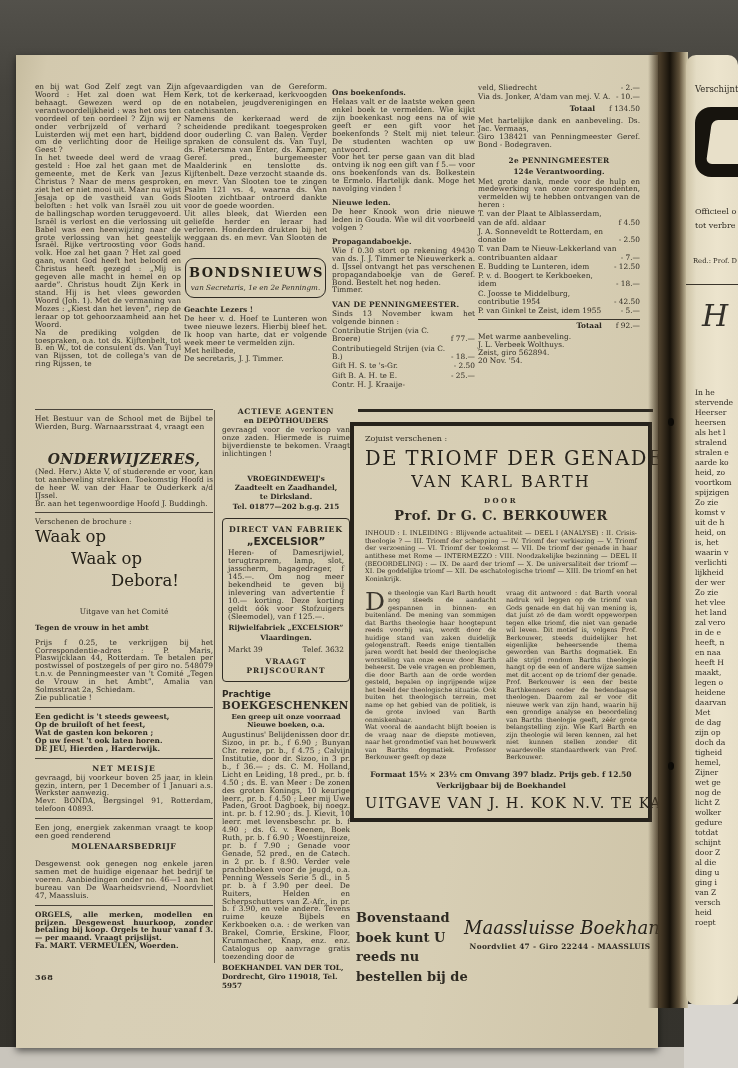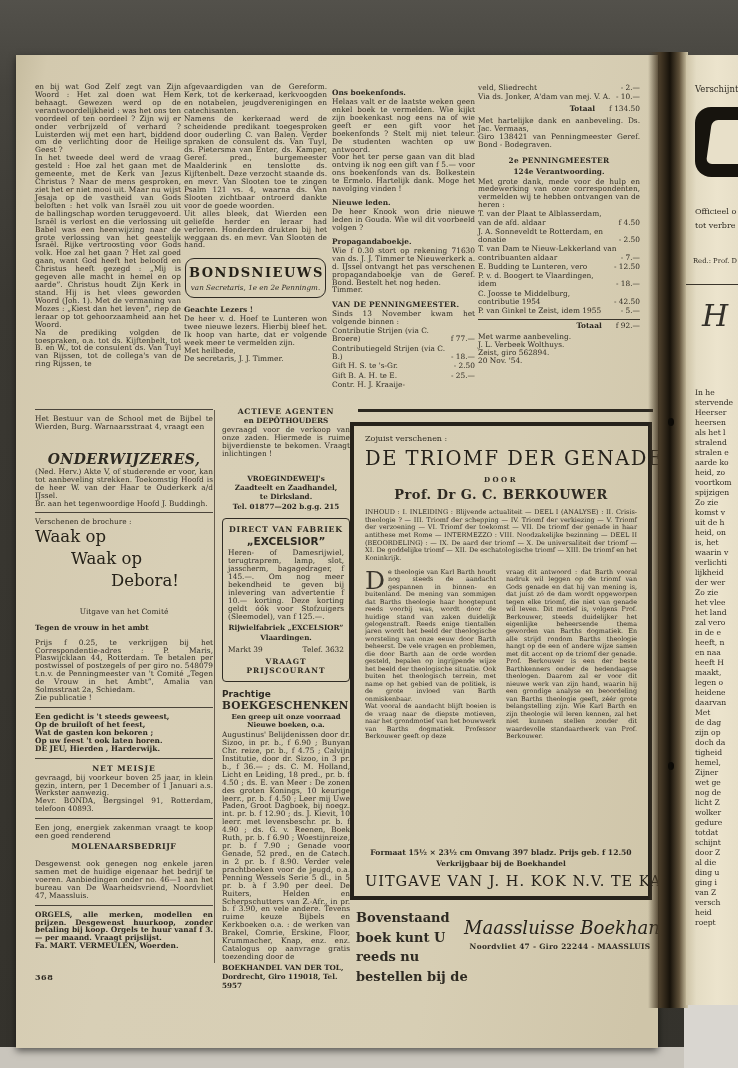--- a/index.html
+++ b/index.html
@@ -38,21 +38,21 @@
   .sect.ruled{border-top:1px solid #4a443a;}
   .waak{font-size:16.5px;line-height:1.32;color:#262219;}
   .w2{margin-left:36px;}
   .w3{margin-left:76px;}
   .pgnum{position:absolute;left:19px;top:917px;font-size:8px;font-weight:bold;letter-spacing:.5px;}
 
   .exc-box{border:1.8px solid #2f2b24;border-radius:4px;padding:6px 5px;margin:7px 0;}
   .addr-row{display:flex;justify-content:space-between;font-size:7.4px;margin-top:3px;}
 
   
-  .ad-box{position:absolute;left:334px;top:367px;width:302px;height:478px;box-sizing:border-box;
+  .ad-box{position:absolute;left:334px;top:367px;width:302px;height:400px;box-sizing:border-box;
     border:4px solid #26221b;padding:8px 11px 7px;display:flex;flex-direction:column;}
   .ad-kicker{font-size:8px;}
   .ad-t1{font-size:19.5px;letter-spacing:1.5px;text-align:center;margin-top:4px;color:#26221b;white-space:nowrap;}
   .ad-t2,.ad-t3{font-size:16px;letter-spacing:2px;text-align:center;margin-top:2px;color:#26221b;white-space:nowrap;}
   .ad-door{font-size:7px;letter-spacing:2.5px;text-align:center;margin-top:5px;font-weight:bold;}
   .ad-author{font-size:13px;letter-spacing:.5px;text-align:center;margin-top:3px;font-weight:bold;white-space:nowrap;}
   .ad-inhoud{font-size:6.5px;line-height:1.18;text-align:justify;margin-top:7px;}
   .ad-cols{flex:1;display:flex;gap:10px;margin-top:6px;overflow:hidden;}
   .ad-colbody{flex:1;font-size:6.4px;line-height:1.17;text-align:justify;white-space:pre-line;}
   .dropcap{float:left;font-size:25px;line-height:.8;padding:2px 3px 0 0;color:#3a352c;}
@@ -68,21 +68,21 @@
   
   .gutter{position:absolute;left:648px;top:52px;width:40px;height:956px;
     background:linear-gradient(90deg,rgba(50,42,28,0) 0,#473a27 30%,#17120a 55%,#5d4f38 78%,#bdb294 95%,#cfc6aa 100%);}
   .hole{position:absolute;left:20px;width:6px;height:8px;border-radius:50%;background:#0c0a06;}
   .hole1{top:366px;}
   .hole2{top:710px;}
 
   
   .page-right{position:absolute;left:686px;top:55px;width:52px;height:950px;overflow:hidden;
     background:linear-gradient(90deg,#cdc3a6 0,#e4dcc4 20%,#ece4cd 60%,#e7dfc8 100%);
-    color:#2e2a22;}
+    color:#2e2a22;border-radius:10px;}
   .rp-verschijnt{position:absolute;left:9px;top:29px;font-size:8.5px;}
   .rp-logo{position:absolute;left:9px;top:52px;width:72px;height:70px;background:#17140e;border-radius:16px;}
   .rp-logo-in{position:absolute;left:14px;top:13px;width:60px;height:44px;background:#e8e0c9;border-radius:6px;transform:skewX(-8deg);}
   .rp-off{position:absolute;left:9px;top:150px;font-size:8px;line-height:1.8;white-space:pre-line;}
   .rp-red{position:absolute;left:7px;top:202px;font-size:6.8px;}
   .rp-rule{position:absolute;left:0;top:229px;width:52px;border-top:1.4px solid #3a352c;}
   .rp-H{position:absolute;left:16px;top:243px;font-size:30px;font-style:italic;color:#33302a;}
   .rp-body{position:absolute;left:9px;top:333px;font-size:7.6px;line-height:10px;white-space:pre-line;}
 </style>
 </head>
@@ -115,21 +115,21 @@
 De secretaris, J. J. Timmer.</div>
     </div>
 
     <div class="col" style="left:316px;top:28px;width:143px;">
       <div class="h-sec">Ons boekenfonds.</div>
       <div class="body">Helaas valt er de laatste weken geen enkel boek te vermelden. Wie kijkt zijn boekenkast nog eens na of wie geeft er een gift voor het boekenfonds ? Stelt mij niet teleur. De studenten wachten op uw antwoord.
 Voor het ter perse gaan van dit blad ontving ik nog een gift van f 5.— voor ons boekenfonds van ds. Bolkestein te Ermelo. Hartelijk dank. Moge het navolging vinden !</div>
       <div class="h-sec">Nieuwe leden.</div>
       <div class="body">De heer Knook won drie nieuwe leden in Gouda. Wie wil dit voorbeeld volgen ?</div>
       <div class="h-sec">Propagandaboekje.</div>
-      <div class="body">Wie f 0.30 stort op rekening 71630 van ds. J. J. Timmer te Nieuwerkerk a. d. IJssel ontvangt het pas verschenen propagandaboekje van de Geref. Bond. Bestelt het nog heden.
+      <div class="body">Wie f 0.30 stort op rekening 49430 van ds. J. J. Timmer te Nieuwerkerk a. d. IJssel ontvangt het pas verschenen propagandaboekje van de Geref. Bond. Bestelt het nog heden.
 Timmer.</div>
       <div class="h-caps">VAN DE PENNINGMEESTER.</div>
       <div class="body">Sinds 13 November kwam het volgende binnen :</div>
       <div class="lrow">
           <span class="lbl">Contributie Strijen (via C. Broere)</span>
           <span class="amt">f 77.—</span>
         </div>
       <div class="lrow">
           <span class="lbl">Contributiegeld Strijen (via C. B.)</span>
           <span class="amt">- 18.—</span>
@@ -172,25 +172,25 @@
         </div>
       <div class="lrow">
           <span class="lbl">J. A. Sonneveldt te Rotterdam, en donatie</span>
           <span class="amt">- 2.50</span>
         </div>
       <div class="lrow">
           <span class="lbl">T. van Dam te Nieuw-Lekkerland van contribuanten aldaar</span>
           <span class="amt">- 7.—</span>
         </div>
       <div class="lrow">
-          <span class="lbl">E. Budding te Lunteren, vero</span>
+          <span class="lbl">E. Budding te Lunteren, idem</span>
           <span class="amt">- 12.50</span>
         </div>
       <div class="lrow">
-          <span class="lbl">P. v. d. Boogert te Vlaardingen, idem</span>
+          <span class="lbl">P. v. d. Boogert te Kerkboeken, idem</span>
           <span class="amt">- 18.—</span>
         </div>
       <div class="lrow">
           <span class="lbl">C. Joosse te Middelburg, contributie 1954</span>
           <span class="amt">- 42.50</span>
         </div>
       <div class="lrow">
           <span class="lbl">P. van Ginkel te Zeist, idem 1955</span>
           <span class="amt">- 5.—</span>
         </div>
@@ -277,20 +277,21 @@
         <div class="center boldline" style="font-size:6.9px;margin:2px 0;">Een greep uit onze voorraad Nieuwe boeken, o.a.</div>
         <div class="body">Augustinus' Belijdenissen door dr. Sizoo, in pr. b., f 6.90 ; Bunyan Chr. reize, pr. b., f 4.75 ; Calvijn Institutie, door dr. Sizoo, in 3 pr. b., f 36.— ; ds. C. M. Holland, Licht en Leiding, 18 pred., pr. b. f 4.50 ; ds. E. van Meer : De zonen des groten Konings, 10 keurige leerr., pr. b. f 4.50 ; Leer mij Uwe Paden, Groot Dagboek, bij noegz. int. pr. b. f 12.90 ; ds. J. Kievit, 10 leerr. met levensbeschr. pr. b. f 4.90 ; ds. G. v. Reenen, Boek Ruth, pr. b. f 6.90 ; Woestijnreize, pr. b. f 7.90 ; Genade voor Genade, 52 pred., en de Catech. in 2 pr. b. f 8.90. Verder vele prachtboeken voor de jeugd, o.a. Penning Wessels Serie 5 dl., in 5 pr. b. à f 3.90 per deel. De Ruiters, Helden en Scherpschutters van Z.-Afr., in pr. b. f 3.90, en vele andere. Tevens ruime keuze Bijbels en Kerkboeken o.a. : de werken van Brakel, Comrie, Erskine, Floor, Krummacher, Knap, enz. enz. Catalogus op aanvrage gratis toezending door de</div>
         <div class="boldline" style="font-size:7.2px;white-space:pre-line;line-height:1.25;margin-top:2px;">BOEKHANDEL VAN DER TOL,
 Dordrecht, Giro 119018, Tel. 5957</div>
       </div>
     </div>
 
     <div class="ad-box">
       <div class="ad-kicker">Zojuist verschenen :</div>
       <div class="ad-t1">DE TRIOMF DER GENADE</div>
+      <div class="ad-t3">VAN KARL BARTH</div>
       <div class="ad-door">DOOR</div>
       <div class="ad-author">Prof. Dr G. C. BERKOUWER</div>
       <div class="ad-inhoud">INHOUD : I. INLEIDING : Blijvende actualiteit — DEEL I (ANALYSE) : II. Crisis-theologie ? — III. Triomf der schepping — IV. Triomf der verkiezing — V. Triomf der verzoening — VI. Triomf der toekomst — VII. De triomf der genade in haar antithese met Rome — INTERMEZZO : VIII. Noodzakelijke bezinning — DEEL II (BEOORDELING) : — IX. De aard der triomf — X. De universaliteit der triomf — XI. De goddelijke triomf — XII. De eschatologische triomf — XIII. De triomf en het Koninkrijk.</div>
       <div class="ad-cols">
         <div class="ad-colbody"><span class="dropcap">D</span><span>e theologie van Karl Barth houdt nog steeds de aandacht gespannen in binnen- en buitenland. De mening van sommigen dat Barths theologie haar hoogtepunt reeds voorbij was, wordt door de huidige stand van zaken duidelijk gelogenstraft. Reeds enige tientallen jaren wordt het beeld der theologische worsteling van onze eeuw door Barth beheerst. De vele vragen en problemen, die door Barth aan de orde worden gesteld, bepalen op ingrijpende wijze het beeld der theologische situatie. Ook buiten het theologisch terrein, met name op het gebied van de politiek, is de grote invloed van Barth onmiskenbaar.
 Wat vooral de aandacht blijft boeien is de vraag naar de diepste motieven, naar het grondmotief van het bouwwerk van Barths dogmatiek. Professor Berkouwer geeft op deze</span></div>
         <div class="ad-colbody">vraag dit antwoord : dat Barth vooral nadruk wil leggen op de triomf van Gods genade en dat hij van mening is, dat juist zó de dam wordt opgeworpen tegen elke triomf, die niet van genade wil leven. Dit motief is, volgens Prof. Berkouwer, steeds duidelijker het eigenlijke beheersende thema geworden van Barths dogmatiek. En alle strijd rondom Barths theologie hangt op de een of andere wijze samen met dit accent op de triomf der genade. Prof. Berkouwer is een der beste Barthkenners onder de hedendaagse theologen. Daarom zal er voor dit nieuwe werk van zijn hand, waarin hij een grondige analyse en beoordeling van Barths theologie geeft, zéér grote belangstelling zijn. Wie Karl Barth en zijn theologie wil leren kennen, zal het niet kunnen stellen zonder dit waardevolle standaardwerk van Prof. Berkouwer.</div>
       </div>
       <div class="ad-format">Formaat 15½ × 23½ cm   Omvang 397 bladz.   Prijs geb. f 12.50</div>
       <div class="ad-avail">Verkrijgbaar bij de Boekhandel</div>

